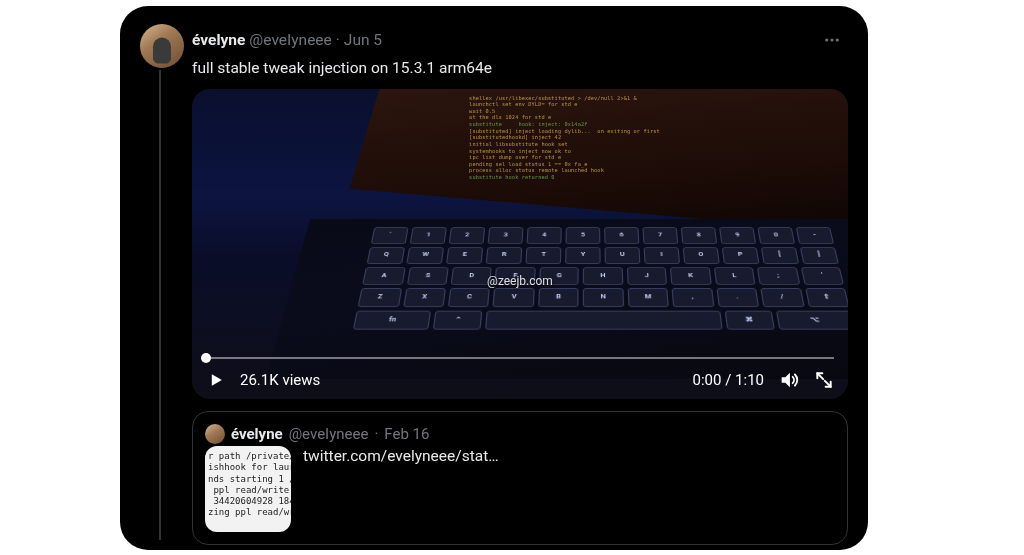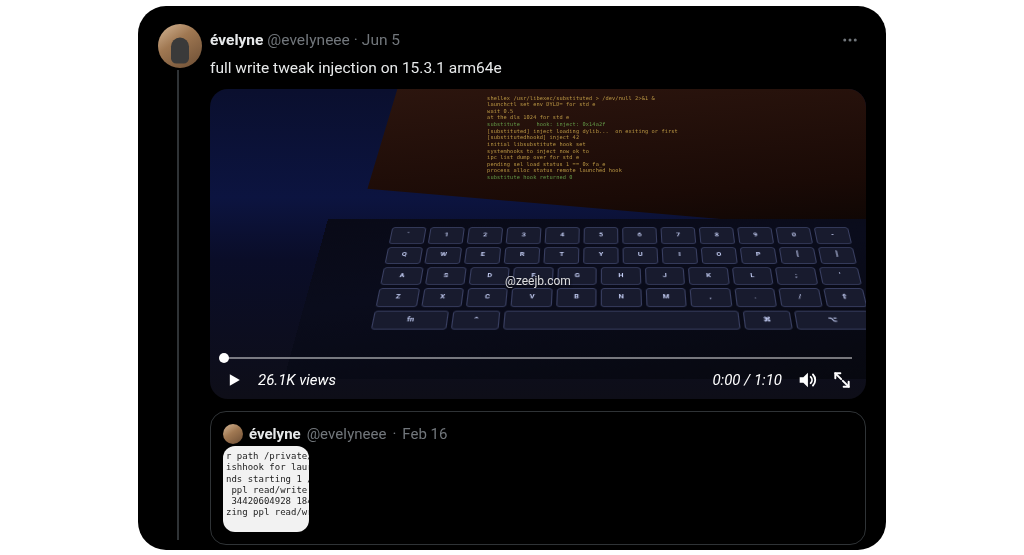--- a/index.html
+++ b/index.html
@@ -5,21 +5,21 @@
   *{box-sizing:border-box;margin:0;padding:0}
   body{
     font-family:-apple-system,BlinkMacSystemFont,"Segoe UI",Roboto,Helvetica,Arial,sans-serif;
     background:#fff;
     width:1024px;height:555px;
     overflow:hidden;
     position:relative;
   }
   .card{
     position:absolute;
-    left:138px; top:6px;
+    left:120px; top:6px;
     width:748px; height:544px;
     background:#000;
     border-radius:28px;
     padding:18px 20px 16px 20px;
     color:#e7e9ea;
     font-size:15.5px;
     line-height:1.35;
   }
   .row{display:flex}
   .avatar-col{width:52px;flex:0 0 52px;}
@@ -90,21 +90,21 @@
     text-align:center;
   }
   .scrubber{
     position:absolute;left:14px;right:14px;bottom:40px;height:2px;
     background:rgba(255,255,255,.45);
   }
   .scrub-dot{position:absolute;left:0;top:50%;width:10px;height:10px;border-radius:50%;background:#fff;transform:translate(-50%,-50%)}
   .controls{
     position:absolute;left:0;right:0;bottom:0;height:38px;
     display:flex;align-items:center;gap:14px;padding:0 14px;
-    color:#fff;font-size:15px;font-style:italic;
+    color:#fff;font-size:15px;
   }
   .play-icon svg,.vol-icon svg,.fs-icon svg{display:block}
   .controls .spacer{flex:1}
   .timecode{font-variant-numeric:tabular-nums;}
 
   
   .quote{
     margin-top:12px;border:1px solid #2f3336;border-radius:16px;
     padding:12px;display:flex;gap:10px;align-items:flex-start;
     background:#000;
@@ -147,21 +147,21 @@
         <span class="muted">Jun 5</span>
         <span class="more-btn">
           <svg width="18" height="18" viewBox="0 0 24 24" fill="currentColor">
               <circle cx="5" cy="12" r="2"></circle>
               <circle cx="12" cy="12" r="2"></circle>
               <circle cx="19" cy="12" r="2"></circle>
             </svg>
         </span>
       </div>
 
-      <div class="tweet-text">full write tweak injection on 15.3.1 arm64e</div>
+      <div class="tweet-text">full stable tweak injection on 15.3.1 arm64e</div>
 
       <div class="media">
         <div class="screen">
           <div class="term" id="term"><span class="">shellex /usr/libexec/substituted &gt; /dev/null 2&gt;&amp;1 &amp;</span>
 <span class="">launchctl set env DYLD= for std e</span>
 <span class="">wait 0.5</span>
 <span class="">at the dls 1024 for std e</span>
 <span class="g">substitute     hook: inject: 0x14a2f</span>
 <span class="">[substituted] inject loading dylib...  on exiting or first</span>
 <span class="">[substitutedhookd] inject 42</span>
@@ -279,20 +279,21 @@
             <span>Feb 16</span>
           </div>
           <div style="display:flex;gap:12px">
             <div class="qthumb" id="qthumb">r path /private/
 ishhook for laur
 nds starting 1 /
  ppl read/write p
  34420604928 184
 zing ppl read/wr</div>
             <div>
+              <div class="qtext">twitter.com/evelyneee/stat…</div>
             </div>
           </div>
         </div>
       </div>
 
     </div>
   </div>
 </div>
 
 </body></html>

